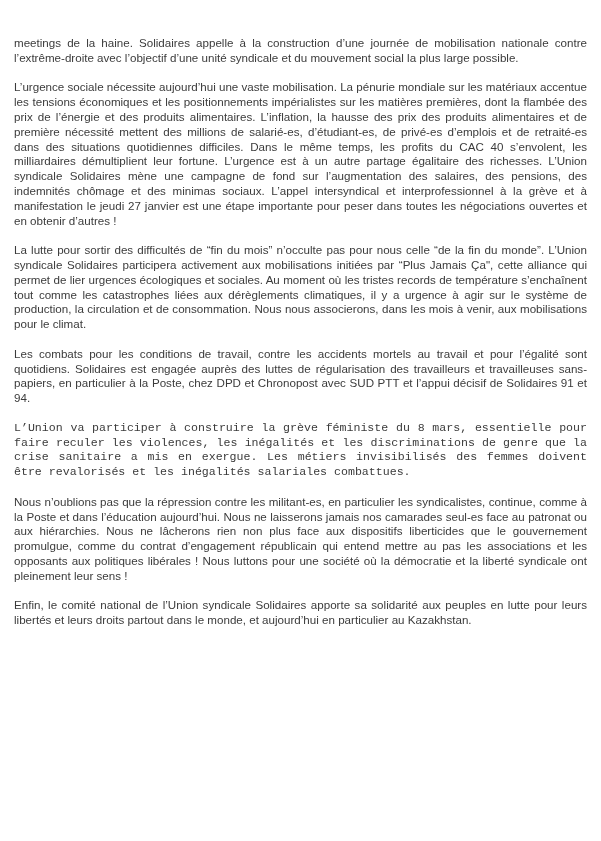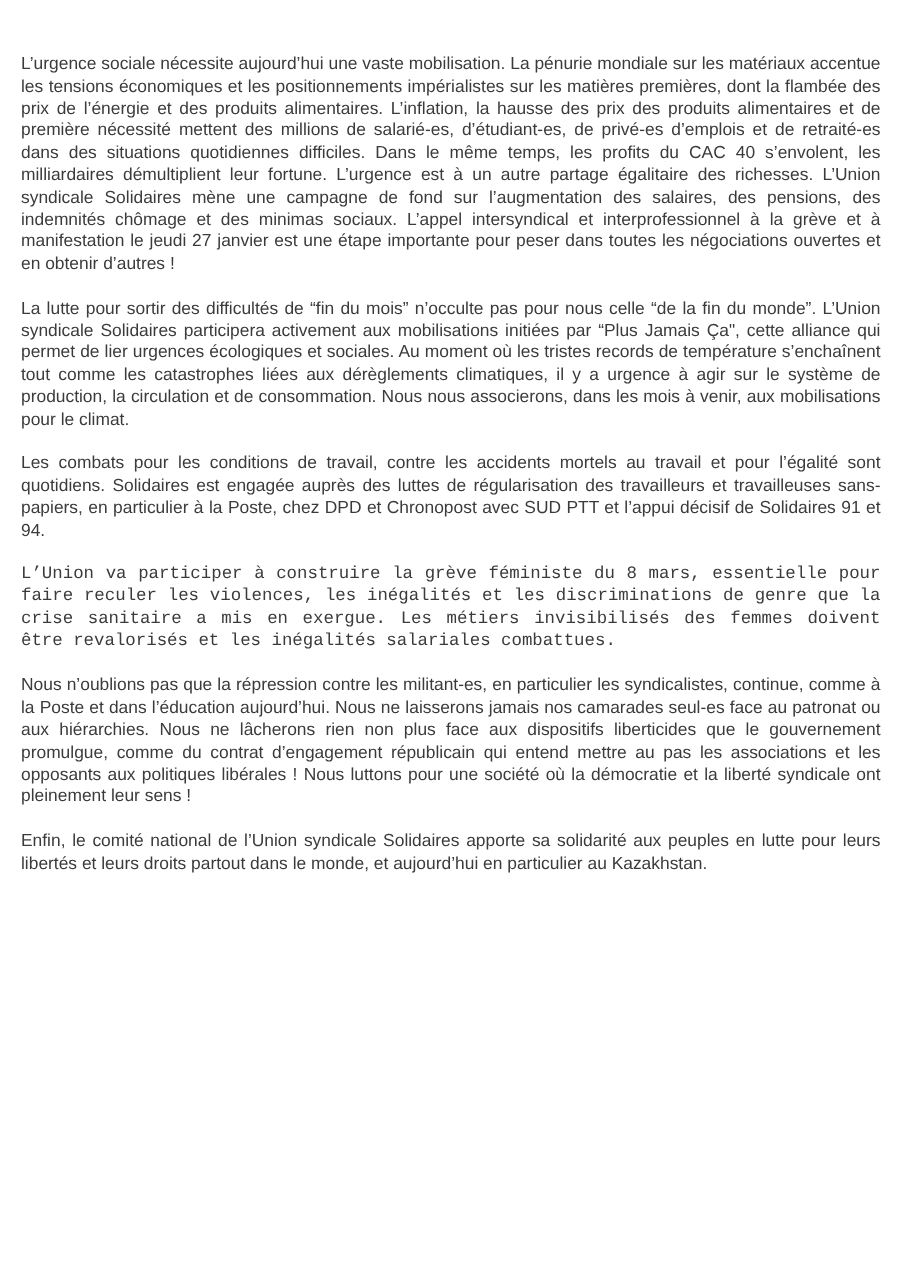--- a/index.html
+++ b/index.html
@@ -32,20 +32,21 @@
   }
   .doc-text p:last-child {
     margin-bottom: 11px;
   }
 </style>
 </head>
 <body style="background: rgb(255, 255, 255);">
 
 <main class="page">
   <article class="doc-text">
+      <p style="color: rgb(59, 59, 59);">meetings de la haine. Solidaires appelle à la construction d’une journée de mobilisation nationale contre l’extrême-droite avec l’objectif d’une unité syndicale et du mouvement social la plus large possible.</p>
       <p style="color: rgb(59, 59, 59);">L’urgence sociale nécessite aujourd’hui une vaste mobilisation. La pénurie mondiale sur les matériaux accentue les tensions économiques et les positionnements impérialistes sur les matières premières, dont la flambée des prix de l’énergie et des produits alimentaires. L’inflation, la hausse des prix des produits alimentaires et de première nécessité mettent des millions de salarié-es, d’étudiant-es, de privé-es d’emplois et de retraité-es dans des situations quotidiennes difficiles. Dans le même temps, les profits du CAC 40 s’envolent, les milliardaires démultiplient leur fortune. L’urgence est à un autre partage égalitaire des richesses. L’Union syndicale Solidaires mène une campagne de fond sur l’augmentation des salaires, des pensions, des indemnités chômage et des minimas sociaux. L’appel intersyndical et interprofessionnel à la grève et à manifestation le jeudi 27 janvier est une étape importante pour peser dans toutes les négociations ouvertes et en obtenir d’autres !</p>
       <p style="color: rgb(59, 59, 59);">La lutte pour sortir des difficultés de “fin du mois” n’occulte pas pour nous celle “de la fin du monde”. L’Union syndicale Solidaires participera activement aux mobilisations initiées par “Plus Jamais Ça", cette alliance qui permet de lier urgences écologiques et sociales. Au moment où les tristes records de température s’enchaînent tout comme les catastrophes liées aux dérèglements climatiques, il y a urgence à agir sur le système de production, la circulation et de consommation. Nous nous associerons, dans les mois à venir, aux mobilisations pour le climat.</p>
       <p style="color: rgb(59, 59, 59);">Les combats pour les conditions de travail, contre les accidents mortels au travail et pour l’égalité sont quotidiens. Solidaires est engagée auprès des luttes de régularisation des travailleurs et travailleuses sans-papiers, en particulier à la Poste, chez DPD et Chronopost avec SUD PTT et l’appui décisif de Solidaires 91 et 94.</p>
       <p style="color: rgb(59, 59, 59); font-family: Liberation Mono, monospace;">L’Union va participer à construire la grève féministe du 8 mars, essentielle pour faire reculer les violences, les inégalités et les discriminations de genre que la crise sanitaire a mis en exergue. Les métiers invisibilisés des femmes doivent être revalorisés et les inégalités salariales combattues.</p>
       <p style="color: rgb(59, 59, 59);">Nous n’oublions pas que la répression contre les militant-es, en particulier les syndicalistes, continue, comme à la Poste et dans l’éducation aujourd’hui. Nous ne laisserons jamais nos camarades seul-es face au patronat ou aux hiérarchies. Nous ne lâcherons rien non plus face aux dispositifs liberticides que le gouvernement promulgue, comme du contrat d’engagement républicain qui entend mettre au pas les associations et les opposants aux politiques libérales ! Nous luttons pour une société où la démocratie et la liberté syndicale ont pleinement leur sens !</p>
       <p style="color: rgb(59, 59, 59);">Enfin, le comité national de l’Union syndicale Solidaires apporte sa solidarité aux peuples en lutte pour leurs libertés et leurs droits partout dans le monde, et aujourd’hui en particulier au Kazakhstan.</p>
     </article>
 </main>
 
 </body></html>

